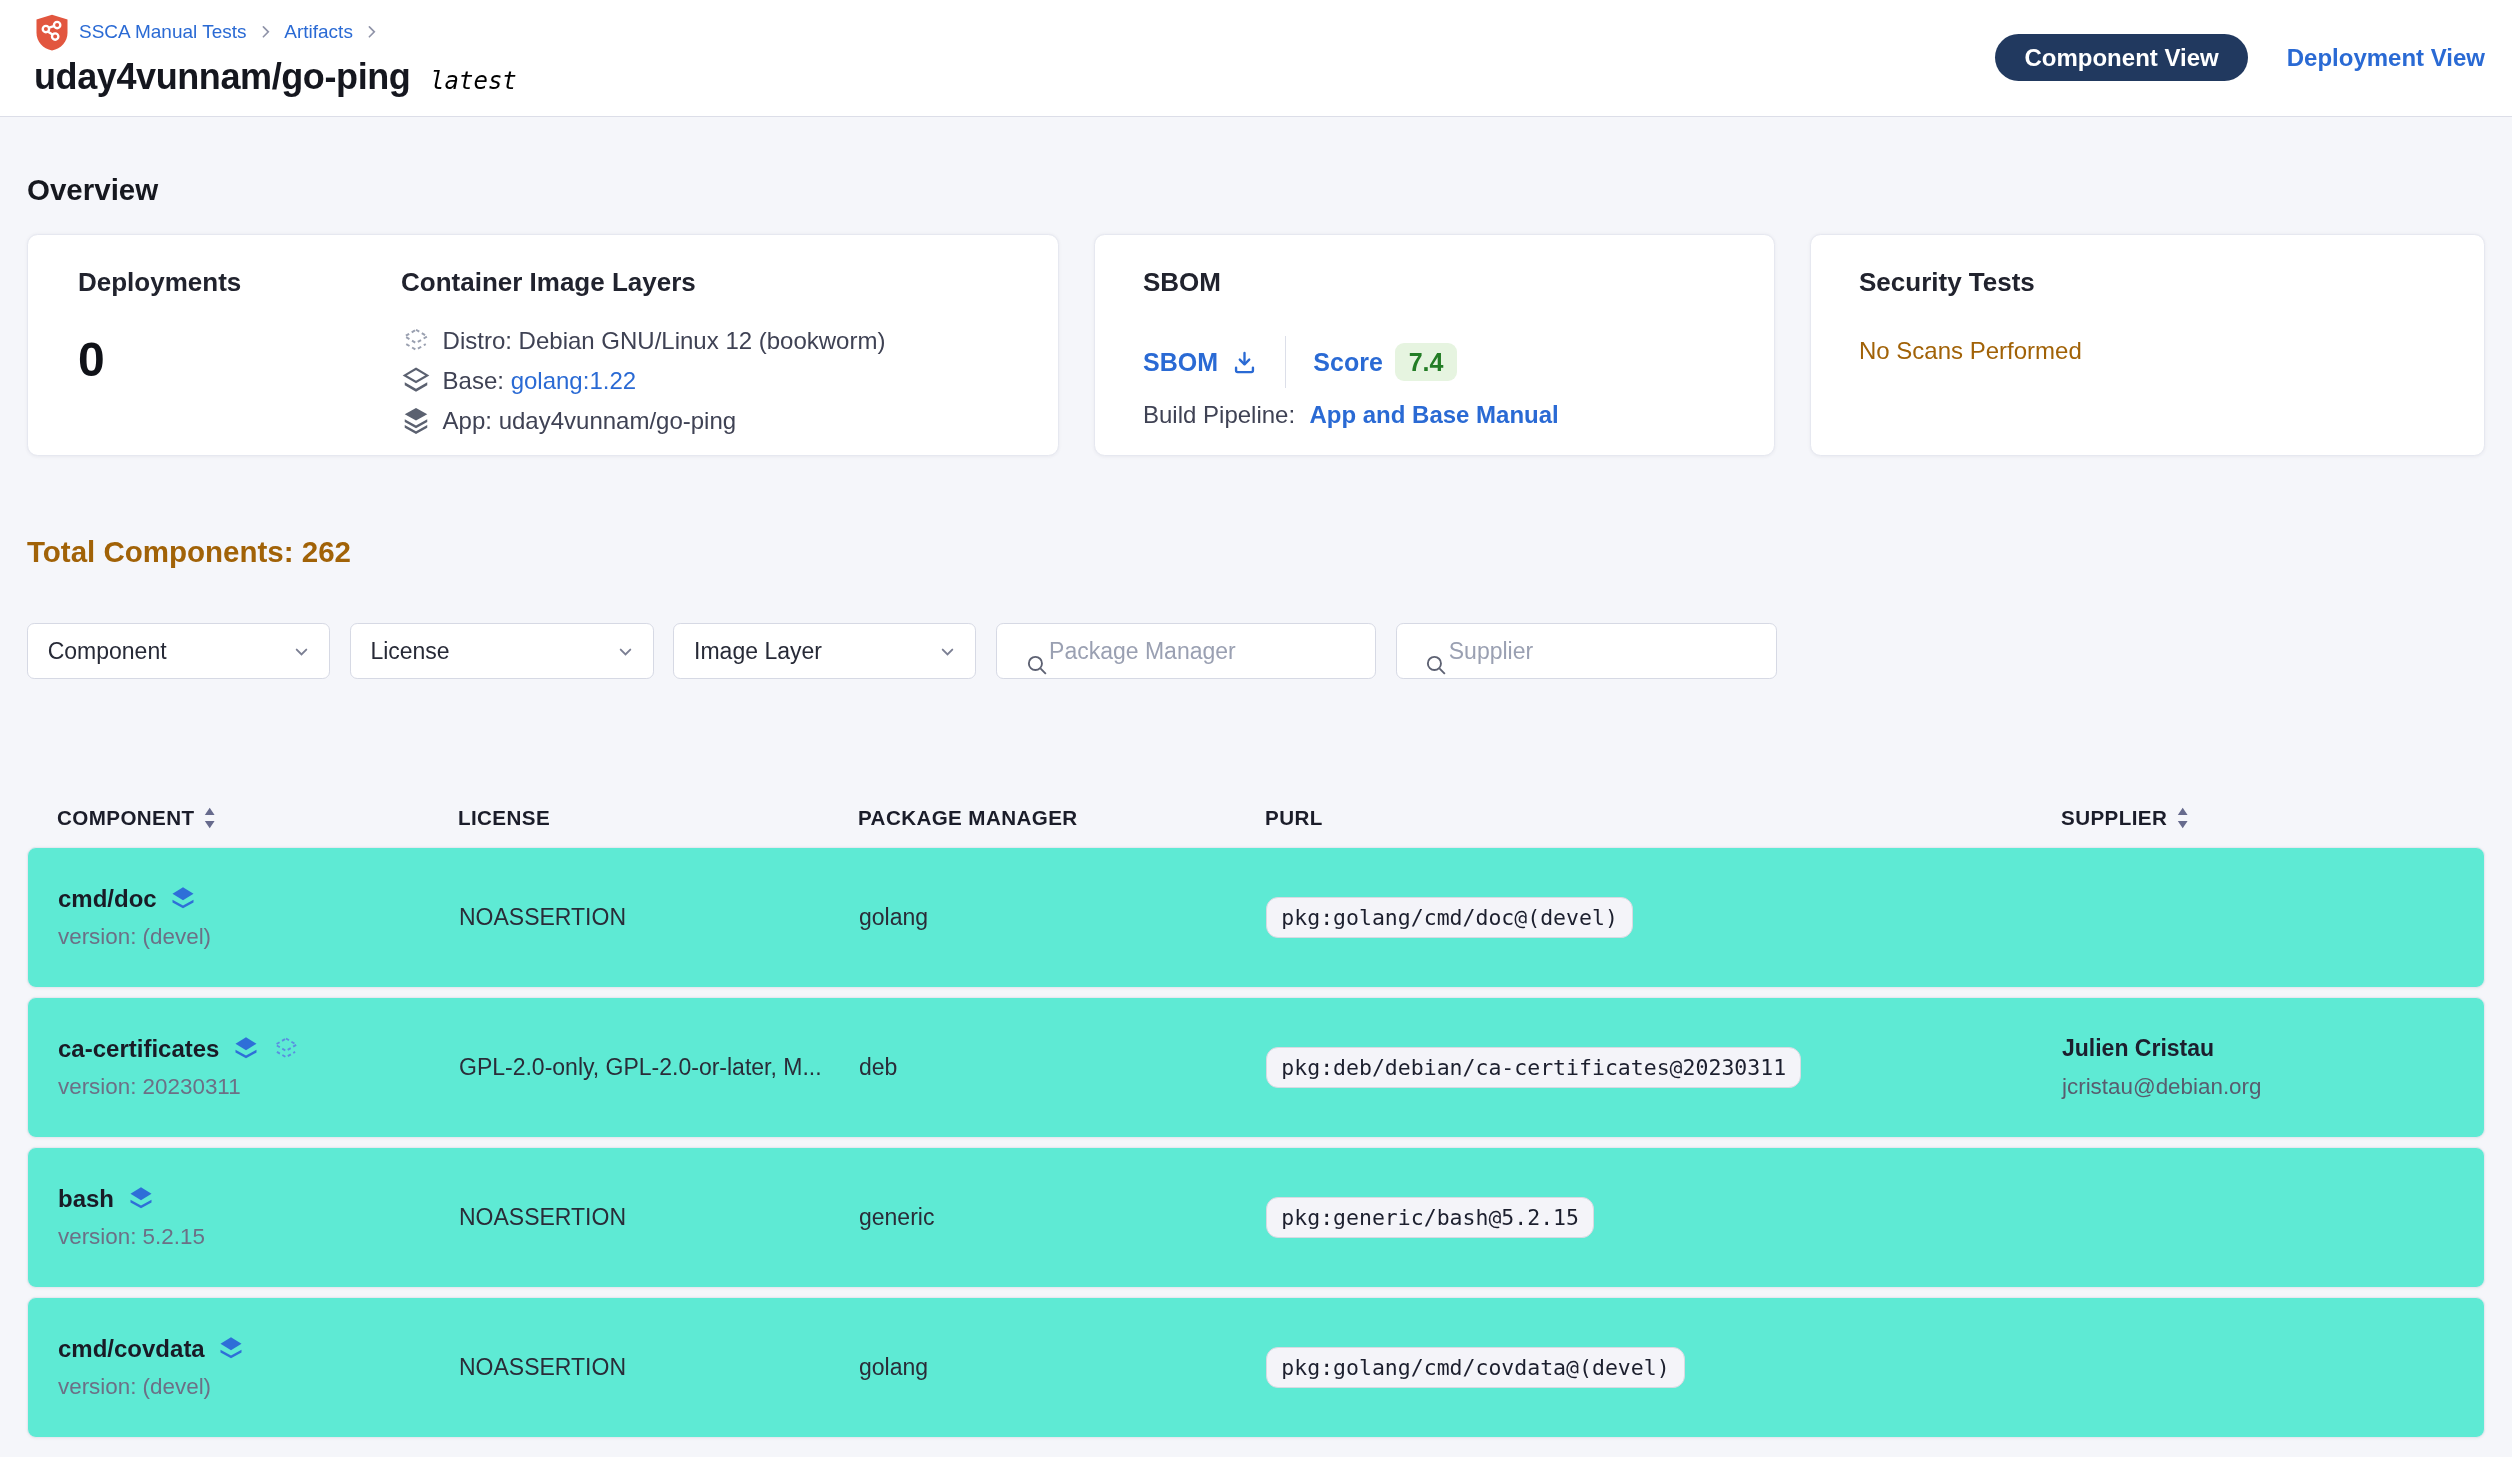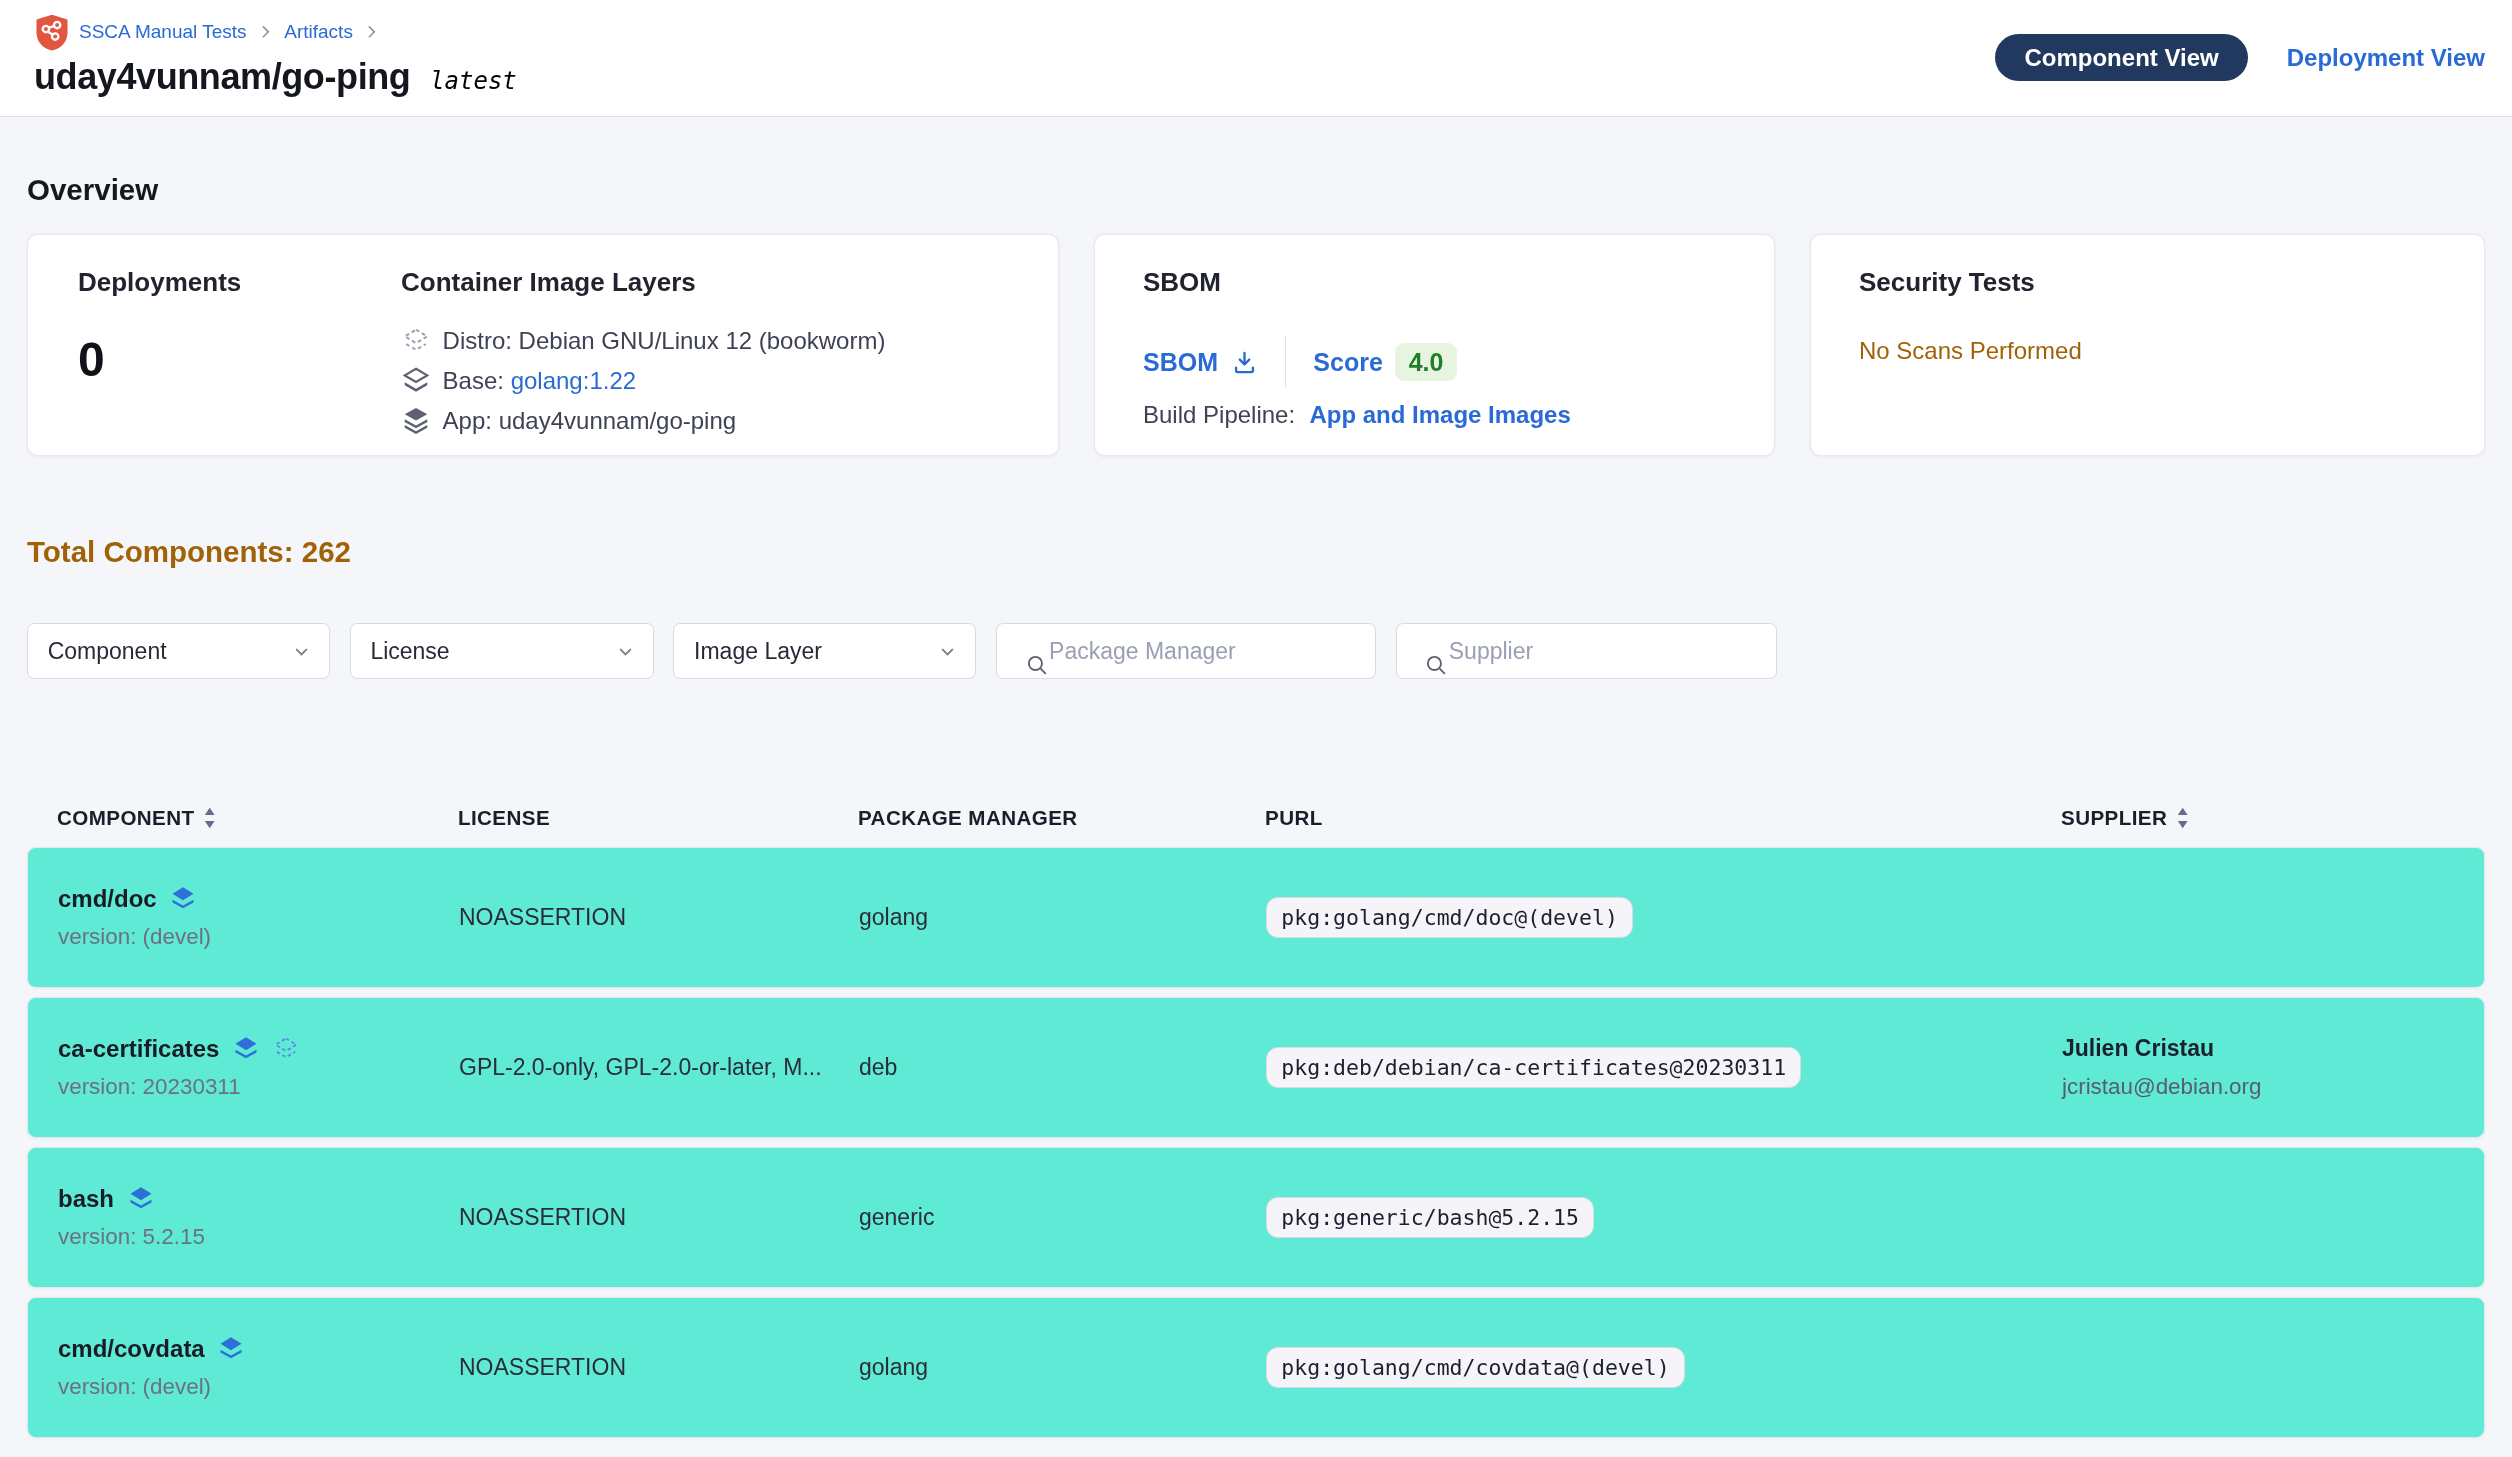--- a/index.html
+++ b/index.html
@@ -219,25 +219,25 @@
           <span style="display:flex">
             <svg width="27" height="27" viewBox="0 0 24 24" fill="none" stroke="#2a6ad4" stroke-width="2.1" stroke-linecap="round" stroke-linejoin="round">
               <path d="M12 3.5 v9.5"></path>
               <path d="M7.8 9.4 L12 13.6 16.2 9.4"></path>
               <path d="M4.5 16.5 v2.6 a1.4 1.4 0 0 0 1.4 1.4 h12.2 a1.4 1.4 0 0 0 1.4-1.4 v-2.6"></path>
             </svg>
           </span>
         </a>
         <div class="sbom-divider"></div>
         <span class="score-label">Score</span>
-        <span class="score-badge">4.0</span>
+        <span class="score-badge">7.4</span>
       </div>
       <div class="build-row">
         <span>Build Pipeline:</span>
-        <a>App and Image Images</a>
+        <a>App and Base Manual</a>
       </div>
     </div>
 
     <div class="card card-security">
       <h3>Security Tests</h3>
       <div class="no-scans">No Scans Performed</div>
     </div>
   </div>
 
   <div class="total-heading">Total Components: 262</div>

